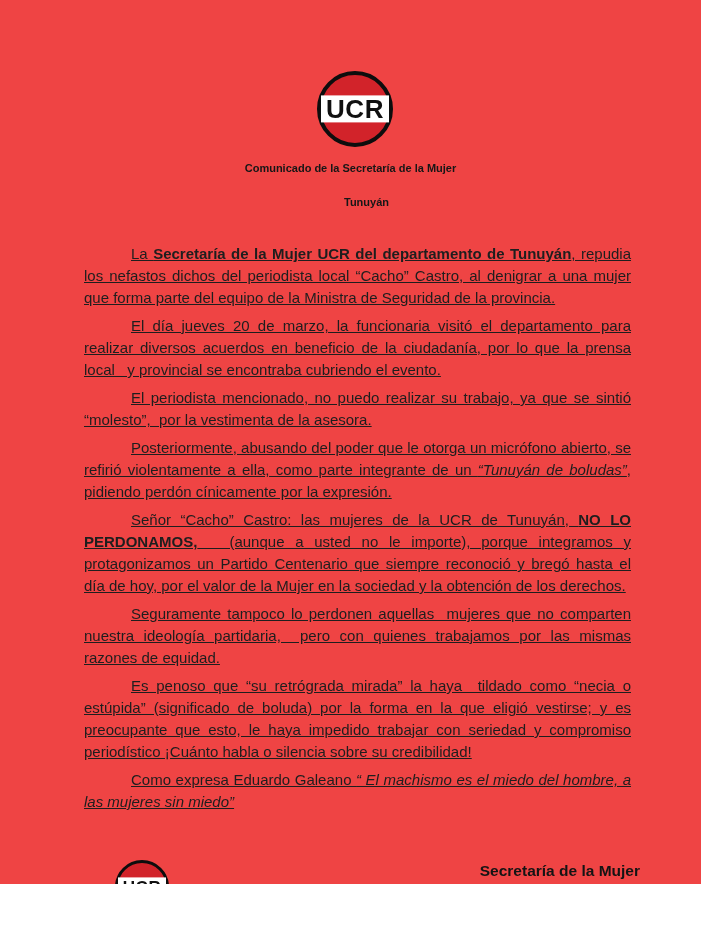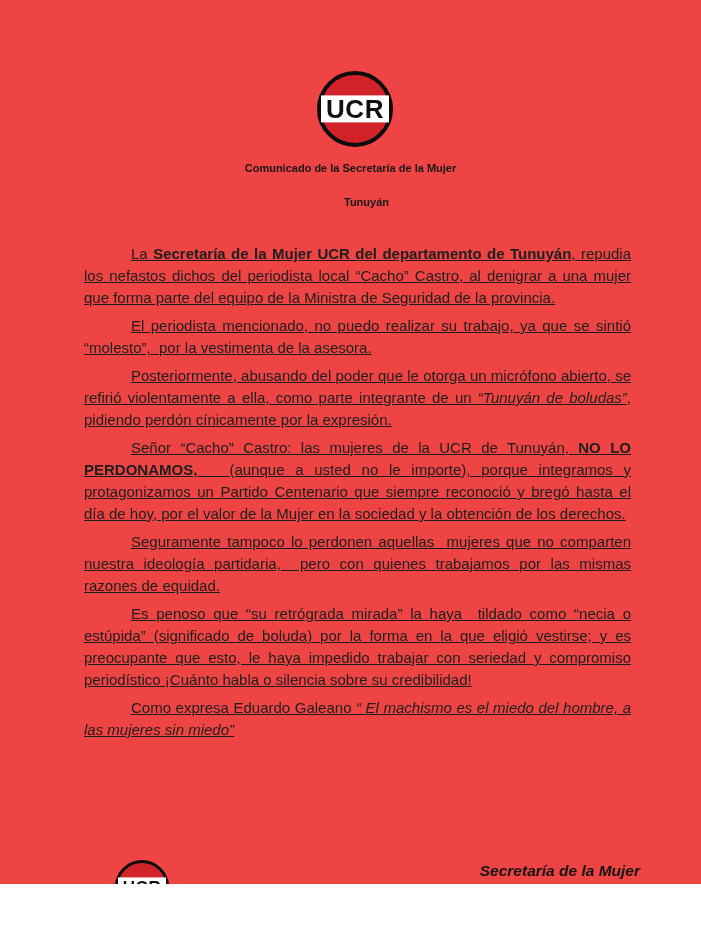--- a/index.html
+++ b/index.html
@@ -70,21 +70,20 @@
   }
   .doc-body p { margin: 0 0 6px 0; text-indent: 47px; text-decoration: underline; }
   .b { font-weight: 700; }
   .i { font-style: italic; }
 
   
   .sig-text {
     position: absolute;
     right: 61px;
     font-weight: 700;
-    font-style: italic;
     font-size: 15.5px;
     color: #141414;
     white-space: nowrap;
   }
   .sig-title { top: 862px; }
   .sig-sub   { top: 889px; }
   .rule {
     position: absolute;
     height: 2px;
     background: #191919;
@@ -100,20 +99,21 @@
   <div class="logo logo-big">
     <div class="band"></div>
     <span class="ucr">UCR</span>
   </div>
 
   <div class="title title-1">Comunicado de la Secretaría de la Mujer</div>
   <div class="title title-2">Tunuyán</div>
 
   <div class="doc-body">
     <p><span>La </span><span class="b">Secretaría de la Mujer UCR del departamento de Tunuyán</span><span>, repudia los nefastos dichos del periodista local “Cacho” Castro, al denigrar a una mujer que forma parte del equipo de la Ministra de Seguridad de la provincia.</span></p>
+    <p><span>El día jueves 20 de marzo, la funcionaria visitó el departamento para realizar diversos acuerdos en beneficio de la ciudadanía, por lo que la prensa local &nbsp;&nbsp;y provincial se encontraba cubriendo el evento.</span></p>
     <p><span>El periodista mencionado, no puedo realizar su trabajo, ya que se sintió “molesto”, &nbsp;por la vestimenta de la asesora.</span></p>
     <p><span>Posteriormente, abusando del poder que le otorga un micrófono abierto, se refirió violentamente a ella, como parte integrante de un </span><span class="i">“Tunuyán de boludas”</span><span>, pidiendo perdón cínicamente por la expresión.</span></p>
     <p><span>Señor “Cacho” Castro: las mujeres de la UCR de Tunuyán, </span><span class="b">NO LO PERDONAMOS,</span><span> &nbsp;&nbsp;(aunque a usted no le importe), porque integramos y protagonizamos un Partido Centenario que siempre reconoció y bregó hasta el día de hoy, por el valor de la Mujer en la sociedad y la obtención de los derechos.</span></p>
     <p><span>Seguramente tampoco lo perdonen aquellas &nbsp;mujeres que no comparten nuestra ideología partidaria, &nbsp;pero con quienes trabajamos por las mismas razones de equidad.</span></p>
     <p><span>Es penoso que “su retrógrada mirada” la haya &nbsp;tildado como “necia o estúpida” (significado de boluda) por la forma en la que eligió vestirse; y es preocupante que esto, le haya impedido trabajar con seriedad y compromiso periodístico ¡Cuánto habla o silencia sobre su credibilidad!</span></p>
     <p><span>Como expresa Eduardo Galeano </span><span class="i">“ El machismo es el miedo del hombre, a las mujeres sin miedo”</span></p>
   </div>
 
   <div class="logo logo-small">
     <div class="band"></div>

